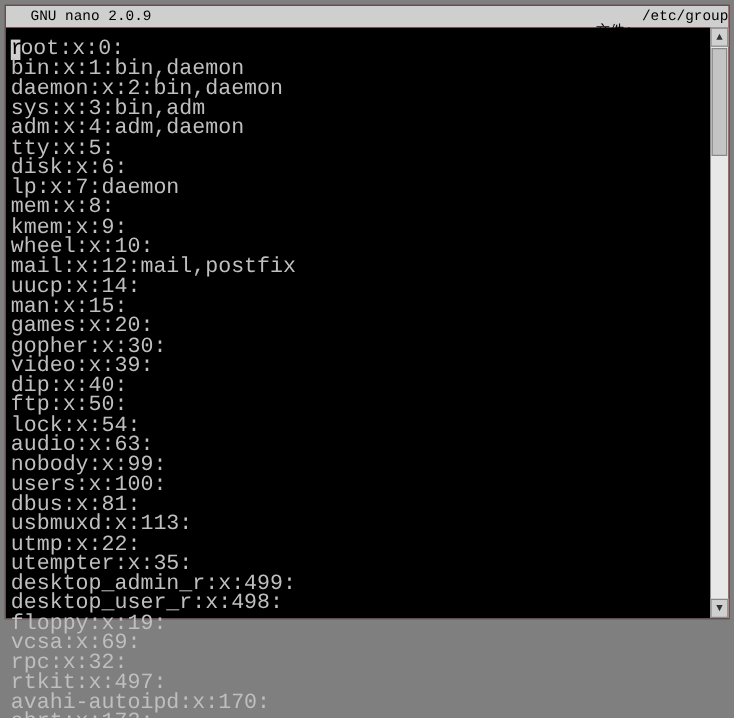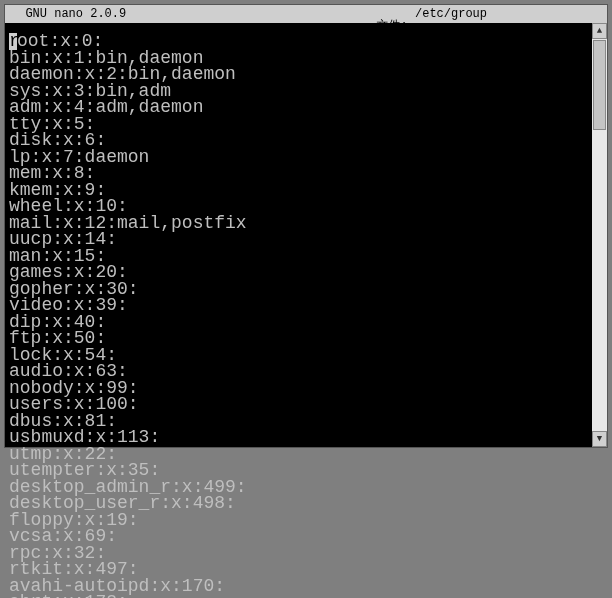--- a/index.html
+++ b/index.html
@@ -8,21 +8,21 @@
     height: 598px;
     background: #7f7f7f;
     font-family: "Courier New", monospace;
     overflow: hidden;
   }
   .terminal-wrap {
     position: absolute;
     left: 4px;
     top: 4px;
     width: 604px;
-    height: 444px;
+    height: 512px;
     background: #b91c1c;
     border: 1px solid #555;
   }
   .title-bar {
     height: 18px;
     background: #cfcfcf;
     color: #000;
     font-size: 12px;
     line-height: 18px;
     display: flex;
@@ -35,21 +35,20 @@
   }
   .title-spacer {
     flex: 1 1 auto;
   }
   .title-file-label {
     flex: 0 0 auto;
     margin-top: 24px;
   }
   .title-file-path {
     flex: 0 0 auto;
-    padding-right: 120px;
   }
   .editor-area {
     position: absolute;
     left: 0;
     top: 18px;
     right: 0;
     bottom: 0;
     background: #000;
     color: #bfbfbf;
     font-size: 18px;

